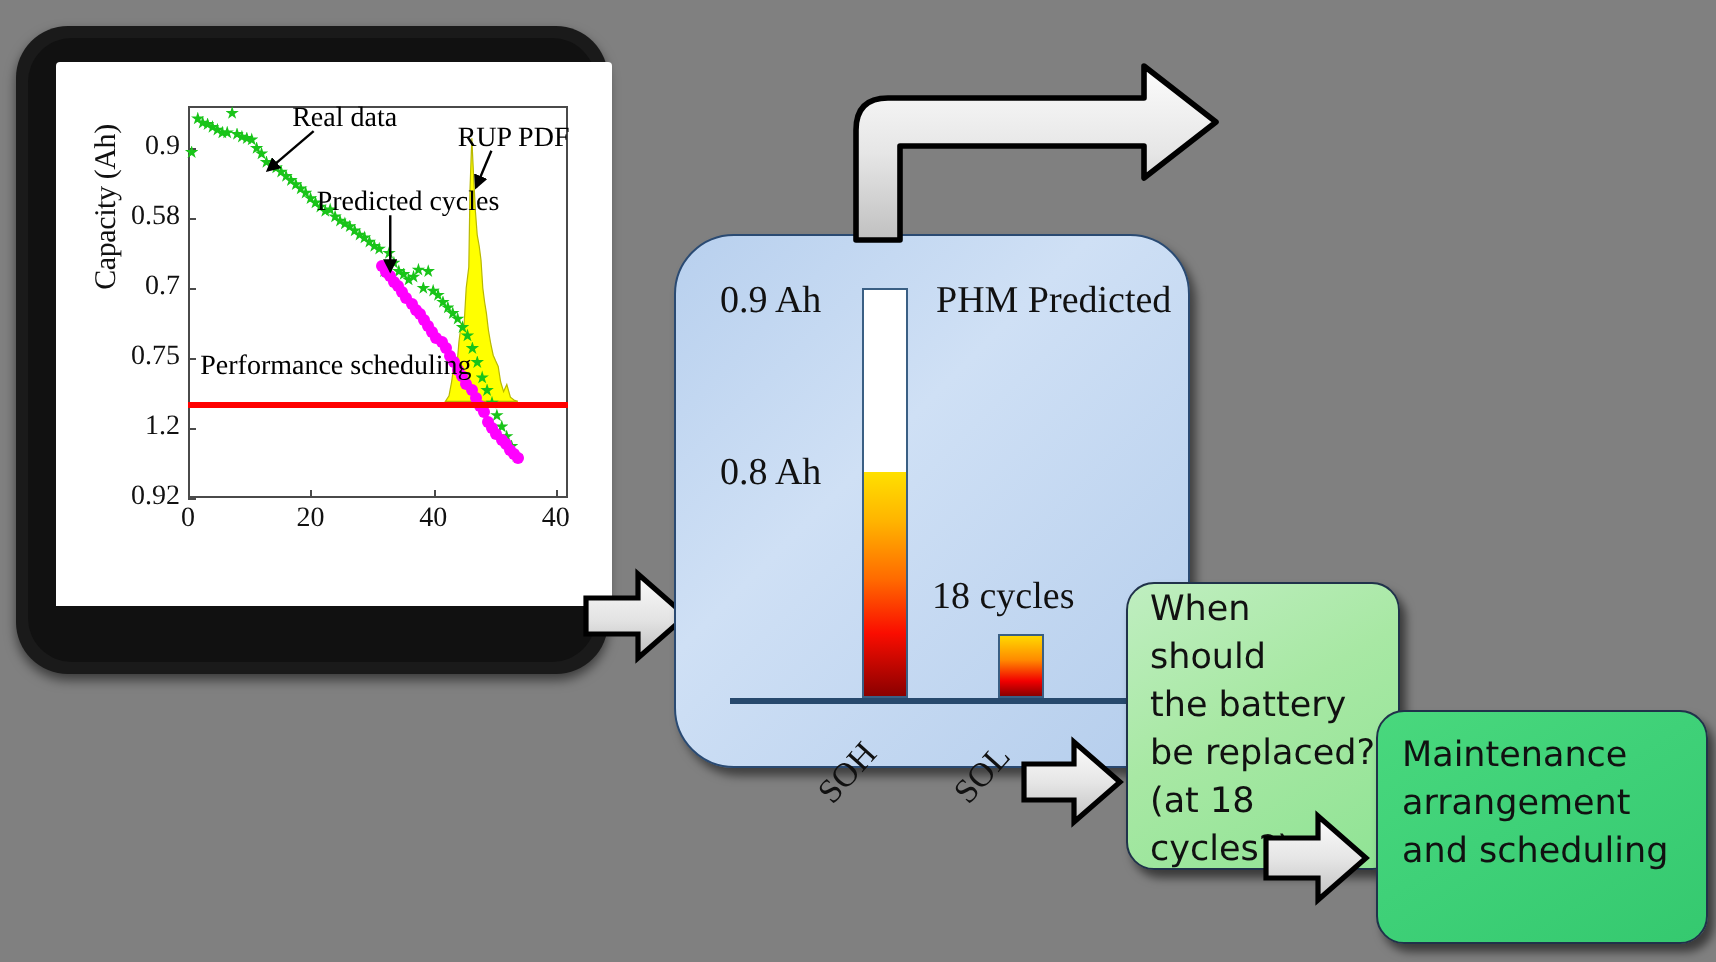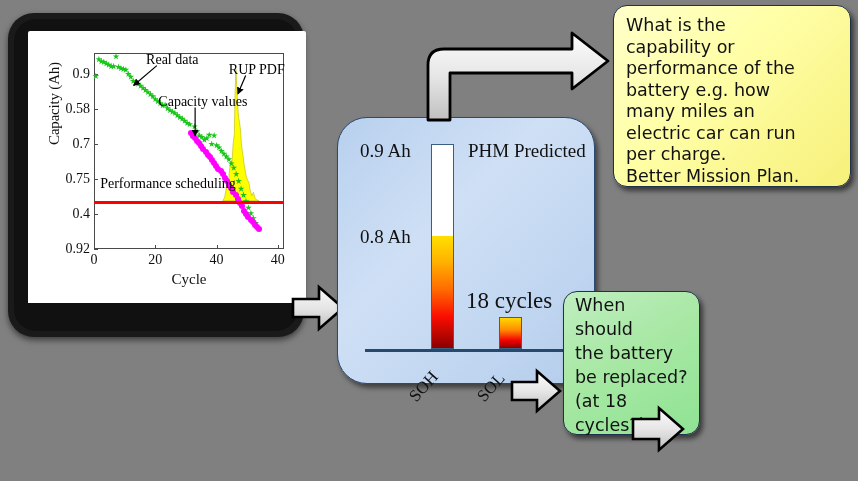--- a/index.html
+++ b/index.html
@@ -92,21 +92,21 @@
   .soh-fill{
     position:absolute;left:0;bottom:0;width:100%;height:112px;
     background:linear-gradient(to bottom,#ffe000 0%,#ffb400 22%,#ff6a00 48%,#fa0d00 72%,#8a0000 100%);
   }
   .sol-bar{
     position:absolute;left:161px;top:199px;width:23px;height:32px;
     border:1px solid #3a5f84;box-sizing:border-box;
     background:linear-gradient(to bottom,#ffd800 0%,#ff8a00 40%,#f20000 75%,#8a0000 100%);
   }
   .cycles-label{
-    position:absolute;left:128px;top:170px;font-size:23px;color:#111;white-space:nowrap;
+    position:absolute;left:128px;top:170px;font-size:19px;color:#111;white-space:nowrap;
   }
   .baseline{
     position:absolute;left:27px;top:231px;width:205px;height:3px;background:#27496d;
   }
   .rot-label{
     position:absolute;font-size:17px;color:#111;
     transform:rotate(-48deg);transform-origin:left bottom;white-space:nowrap;
   }
 
   
@@ -147,21 +147,21 @@
 
   <div class="tablet">
     <div class="tablet-inner"></div>
     <div class="tablet-screen">
       <div class="plot">
         <div class="ylabel">Capacity (Ah)</div>
         <div class="axes-box"></div>
         <div id="ticks-layer">
             <div class="ytick" style="top: 218px; left: 0px;">0.92</div>
             <div class="ytickmark" style="left: 66px; top: 218px;"></div>
-            <div class="ytick" style="top: 183px; left: 0px;">0.4</div>
+            <div class="ytick" style="top: 183px; left: 0px;">1.2</div>
             <div class="ytickmark" style="left: 66px; top: 183px;"></div>
             <div class="ytick" style="top: 148px; left: 0px;">0.75</div>
             <div class="ytickmark" style="left: 66px; top: 148px;"></div>
             <div class="ytick" style="top: 113px; left: 0px;">0.7</div>
             <div class="ytickmark" style="left: 66px; top: 113px;"></div>
             <div class="ytick" style="top: 78px; left: 0px;">0.58</div>
             <div class="ytickmark" style="left: 66px; top: 78px;"></div>
             <div class="ytick" style="top: 43px; left: 0px;">0.9</div>
             <div class="ytickmark" style="left: 66px; top: 43px;"></div>
             <div class="xtick" style="left: 66px; top: 221px;">0</div>
@@ -284,25 +284,24 @@
               <defs>
                 <marker id="ah" markerWidth="6" markerHeight="6" refX="5" refY="3" orient="auto">
                   <path d="M0,0 L6,3 L0,6 Z" fill="#000"></path>
                 </marker>
               </defs>
               <line x1="128.82258064516128" y1="34.60000000000002" x2="105.83870967741936" y2="54.20000000000002" stroke="#000" stroke-width="1.2" marker-end="url(#ah)"></line>
               <line x1="167.1290322580645" y1="76.60000000000005" x2="167.1290322580645" y2="104.6" stroke="#000" stroke-width="1.2" marker-end="url(#ah)"></line>
               <line x1="217.69354838709677" y1="44.400000000000006" x2="210.03225806451613" y2="62.60000000000003" stroke="#000" stroke-width="1.2" marker-end="url(#ah)"></line>
             </svg>
             <div class="annot" style="left: 118.097px; top: 21.4px;">Real data</div>
-            <div class="annot" style="left: 130.355px; top: 63.4px;">Capacity values</div>
+            <div class="annot" style="left: 130.355px; top: 63.4px;">Predicted cycles</div>
             <div class="annot" style="left: 200.839px; top: 30.5px;">RUP PDF</div>
             <div class="annot" style="left: 72.129px; top: 144.6px;">Performance scheduling</div>
           </div>
-        <div class="xlabel" id="xlabel" style="left: 66px; top: 240px;">Cycle</div>
       </div>
     </div>
   </div>
 
   <div class="arrow" style="left:288px;top:283px;">
     <svg width="62" height="50" viewBox="0 0 62 50">
       <g transform="translate(5,4)">
         <path d="M0,12 L26,12 L26,0 L50,21 L26,42 L26,30 L0,30 Z" fill="url(#agrad1)" stroke="#000" stroke-width="2.6"></path>
       </g>
       <defs>
@@ -345,30 +344,20 @@
         <linearGradient id="agrad2v" x1="0" y1="0" x2="1" y2="0">
           <stop offset="0%" stop-color="#fcfcfc"></stop>
           <stop offset="50%" stop-color="#e6e6e6"></stop>
           <stop offset="100%" stop-color="#c0c0c0"></stop>
         </linearGradient>
       </defs>
       <path d="M4,103 L4,48 Q4,32 20,32 L148,32 L148,16 L184,44 L148,72 L148,56 L26,56 Q26,56 26,70 L26,103 Z" fill="url(#agrad2)" stroke="#000" stroke-width="2.8" stroke-linejoin="round"></path>
     </svg>
   </div>
 
-  <div class="box box-yellow">
-    <div class="txt">What is the
-capability or
-performance of the
-battery e.g. how
-many miles  an
-electric car can run
-per charge.
-Better Mission Plan.</div>
-  </div>
 
   <div class="arrow" style="left:508px;top:367px;">
     <svg width="62" height="50" viewBox="0 0 62 50">
       <g transform="translate(4,4)">
         <path d="M0,11 L25,11 L25,0 L48,20 L25,40 L25,29 L0,29 Z" fill="url(#agrad2)" stroke="#000" stroke-width="2.6"></path>
       </g>
     </svg>
   </div>
 
   <div class="box box-green-light">
@@ -380,14 +369,19 @@
   </div>
 
   <div class="arrow" style="left:629px;top:404px;">
     <svg width="66" height="52" viewBox="0 0 66 52">
       <g transform="translate(4,4)">
         <path d="M0,11 L26,11 L26,0 L50,21 L26,42 L26,31 L0,31 Z" fill="url(#agrad2)" stroke="#000" stroke-width="2.6"></path>
       </g>
     </svg>
   </div>
 
+  <div class="box box-green-dark">
+    <div class="txt">Maintenance
+arrangement
+and scheduling</div>
+  </div>
 
 </div>
 
 </body></html>

